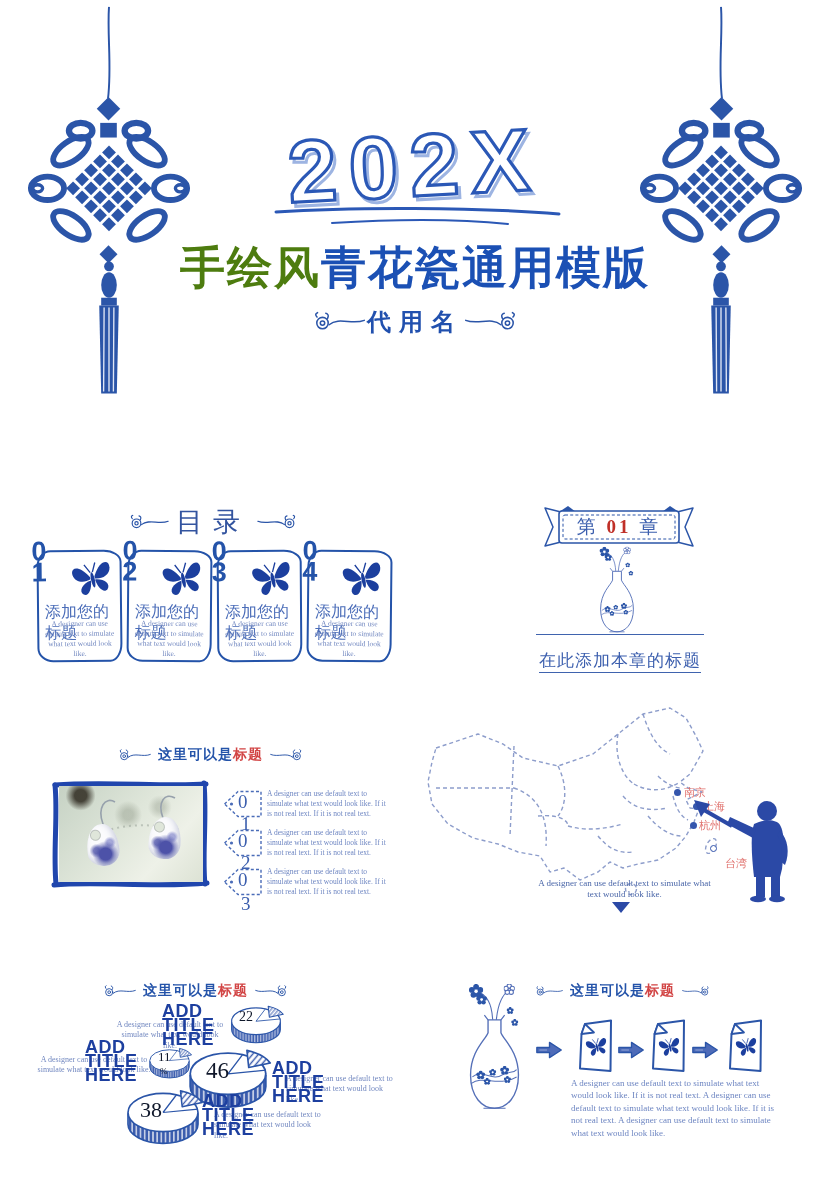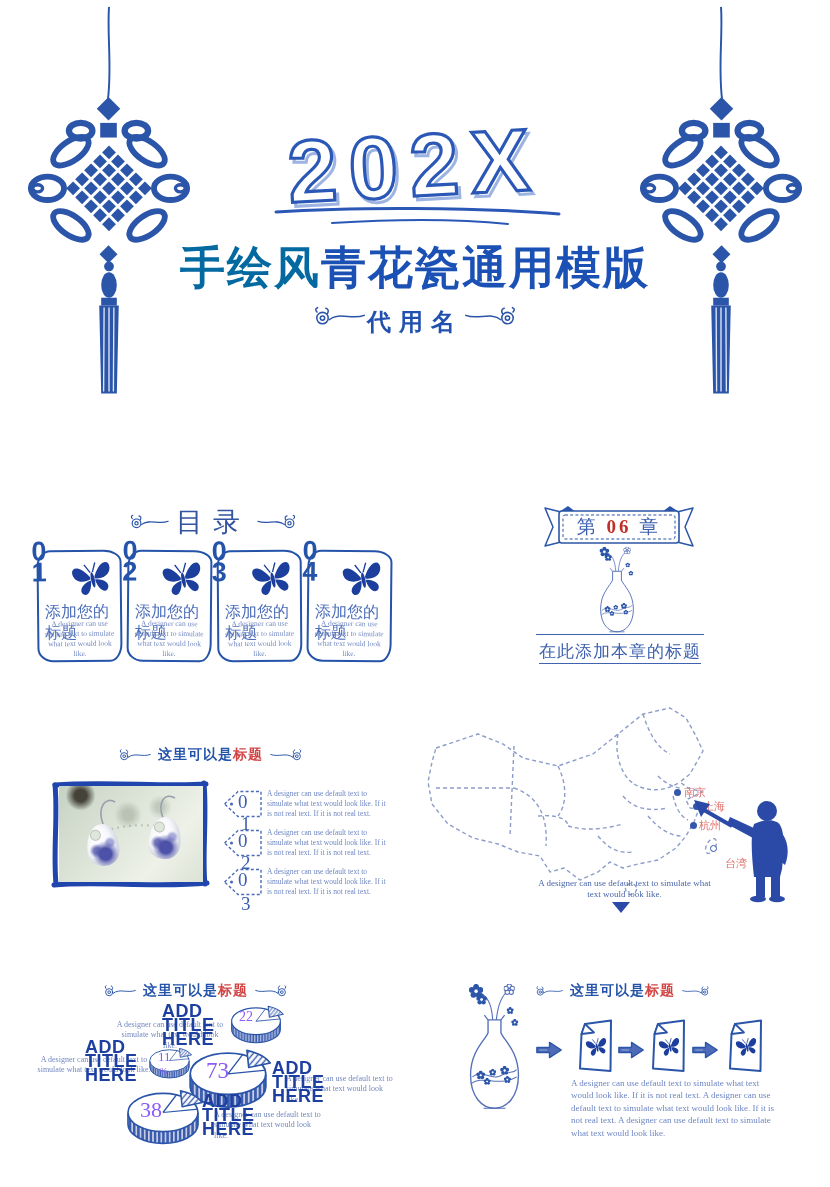--- a/index.html
+++ b/index.html
@@ -4,24 +4,24 @@
 <style>
   html,body { margin:0; padding:0; background:#fff; }
   .page { position:relative; width:830px; height:1187px; background:#fff; overflow:hidden;
           font-family:"Liberation Sans",sans-serif; }
   .abs { position:absolute; }
   .mir { transform:scaleX(-1); }
 
   
   .main-title { left:0; right:0; top:238px; text-align:center; font-weight:800;
                 font-size:45px; letter-spacing:2px; white-space:nowrap; }
-  .main-title .red  { color:#0369a1; }
+  .main-title .red  { color:#4d7c0f; }
   .main-title .blue { color:#1b50b4; }
   .subtitle-row { left:0; right:0; top:306px; display:flex; justify-content:center;
-                  gap:0; }
+                  align-items:center; gap:0; }
   .subtitle { font-size:24px; font-weight:700; color:#2150ae; letter-spacing:8px; }
 
   
   .hdr-row { display:flex; justify-content:center; align-items:center; gap:7px; }
   .hdr-sm  { font-size:14px; font-weight:700; letter-spacing:1px; white-space:nowrap; }
   .hdr-sm .blue { color:#2453a9; } .hdr-sm .red { color:#d24545; }
   .toc-header { font-family:"Liberation Serif",serif; font-size:27px; color:#33549f;
                 letter-spacing:10px; font-weight:400; }
 
   
@@ -31,21 +31,21 @@
   .toc-title { top:50px; left:6px; right:0; font-size:16px;
                color:#4a6cb8; font-family:"Liberation Serif",serif; }
   .toc-body { top:67px; left:5px; right:5px; text-align:center; font-size:7.5px;
               line-height:1.32; color:#7288c0; font-family:"Liberation Serif",serif; }
 
   
   .ribbon-text { left:542px; top:514px; width:154px; text-align:center;
                  font-family:"Liberation Serif",serif; font-size:19px; letter-spacing:3px; }
   .ribbon-text .blue { color:#3c5fae; } .ribbon-text .red { color:#c03028; font-weight:700; }
   .chapter-caption { left:536px; top:634px; width:168px; text-align:center;
-                     border-top:1.5px solid #3f63ae; padding-top:5px; }
+                     border-top:1.5px solid #3f63ae; padding-top:14px; }
   .chapter-caption span { font-family:"Liberation Serif",serif; font-size:17px;
                           color:#3c5fae; letter-spacing:1px;
                           border-bottom:1.5px solid #3f63ae; padding-bottom:2px; }
 
   
   .photo { left:59px; top:786px; width:144px; height:96px;
      background:
        radial-gradient(circle at 15% 10%, rgba(45,40,30,.85) 0 6px, rgba(45,40,30,0) 15px),
        radial-gradient(circle at 48% 30%, rgba(120,130,112,.35) 0 5px, transparent 14px),
        radial-gradient(circle at 70% 22%, rgba(120,130,112,.3) 0 4px, transparent 12px),
@@ -72,21 +72,21 @@
                 white-space:nowrap; }
   .map-caption { left:532px; top:878px; width:185px; text-align:center; font-size:9px;
                  line-height:1.25; color:#4a66a8; font-family:"Liberation Serif",serif; }
   .down-triangle { left:612px; top:902px; width:0; height:0;
                    border-left:9px solid transparent; border-right:9px solid transparent;
                    border-top:11px solid #2b49a6; }
 
   
   .add-title { white-space:pre-line; font-size:18px; line-height:14px; font-weight:700;
                color:#1d3f9f; letter-spacing:.5px; z-index:3; }
-  .pie-num { font-family:"Liberation Serif",serif; color:#8b5cf6; z-index:2; }
+  .pie-num { font-family:"Liberation Serif",serif; color:#0f172a; z-index:2; }
   .chart-body { font-size:8px; line-height:1.3; color:#7288c0;
                 font-family:"Liberation Serif",serif; z-index:1; }
 
   
   .flow-body { left:571px; top:1077px; width:208px; font-size:9px; line-height:1.38;
                color:#6e86c2; font-family:"Liberation Serif",serif; }
 </style>
 </head>
 <body>
 
@@ -323,21 +323,21 @@
     <svg class="abs" style="left:542px;top:506px" width="154" height="42" viewBox="0 0 152 42">
       <polygon points="18,6 2,2 10,21 2,40 18,36" fill="#fff" stroke="#2b55a8" stroke-width="1.5" stroke-linejoin="round"></polygon>
       <polygon points="134,6 150,2 142,21 150,40 134,36" fill="#fff" stroke="#2b55a8" stroke-width="1.5" stroke-linejoin="round"></polygon>
       <polygon points="16,6 25,0 33,6" fill="#2b55a8"></polygon>
       <polygon points="136,6 127,0 119,6" fill="#2b55a8"></polygon>
       <rect x="16" y="5" width="120" height="32" rx="3" fill="#fff" stroke="#2b55a8" stroke-width="1.6"></rect>
       <rect x="20" y="9" width="112" height="24" rx="2" fill="none" stroke="#2b55a8" stroke-width="1" stroke-dasharray="3 2.2"></rect>
     </svg>
     <div class="abs ribbon-text">
       <span class="blue">第</span>
-      <span class="red">06</span>
+      <span class="red">01</span>
       <span class="blue">章</span>
     </div>
     <svg class="abs" style="left:588px;top:546px" width="58" height="96" viewBox="0 0 92 152">
         <use href="#sym-vase"></use>
       </svg>
     <div class="abs chapter-caption">
       <span>在此添加本章的标题</span>
     </div>
   </div>
 
@@ -474,21 +474,21 @@
 HERE</div>
     <svg class="abs" style="left:146px;top:1045px;z-index:2" width="47" height="34" viewBox="0 0 100 72">
         <use href="#sym-pie"></use>
       </svg>
     <div class="abs pie-num" style="left:158px;top:1049px;font-size:13px">11</div>
     <div class="abs pie-num" style="left:160px;top:1066px;font-size:9px">%</div>
 
     <svg class="abs" style="left:183px;top:1044px;z-index:2" width="90" height="65" viewBox="0 0 100 72">
         <use href="#sym-pie"></use>
       </svg>
-    <div class="abs pie-num" style="left:206px;top:1058px;font-size:23px">73</div>
+    <div class="abs pie-num" style="left:206px;top:1058px;font-size:23px">46</div>
     <div class="abs add-title" style="left:272px;top:1061px">ADD
 TITLE
 HERE</div>
     <div class="abs chart-body" style="left:286px;top:1074px;width:108px">A designer can use default text to simulate what text would look like.</div>
 
     <svg class="abs" style="left:121px;top:1085px;z-index:2" width="84" height="60" viewBox="0 0 100 72">
         <use href="#sym-pie"></use>
       </svg>
     <div class="abs pie-num" style="left:140px;top:1097px;font-size:22px">38</div>
     <div class="abs add-title" style="left:202px;top:1094px">ADD

